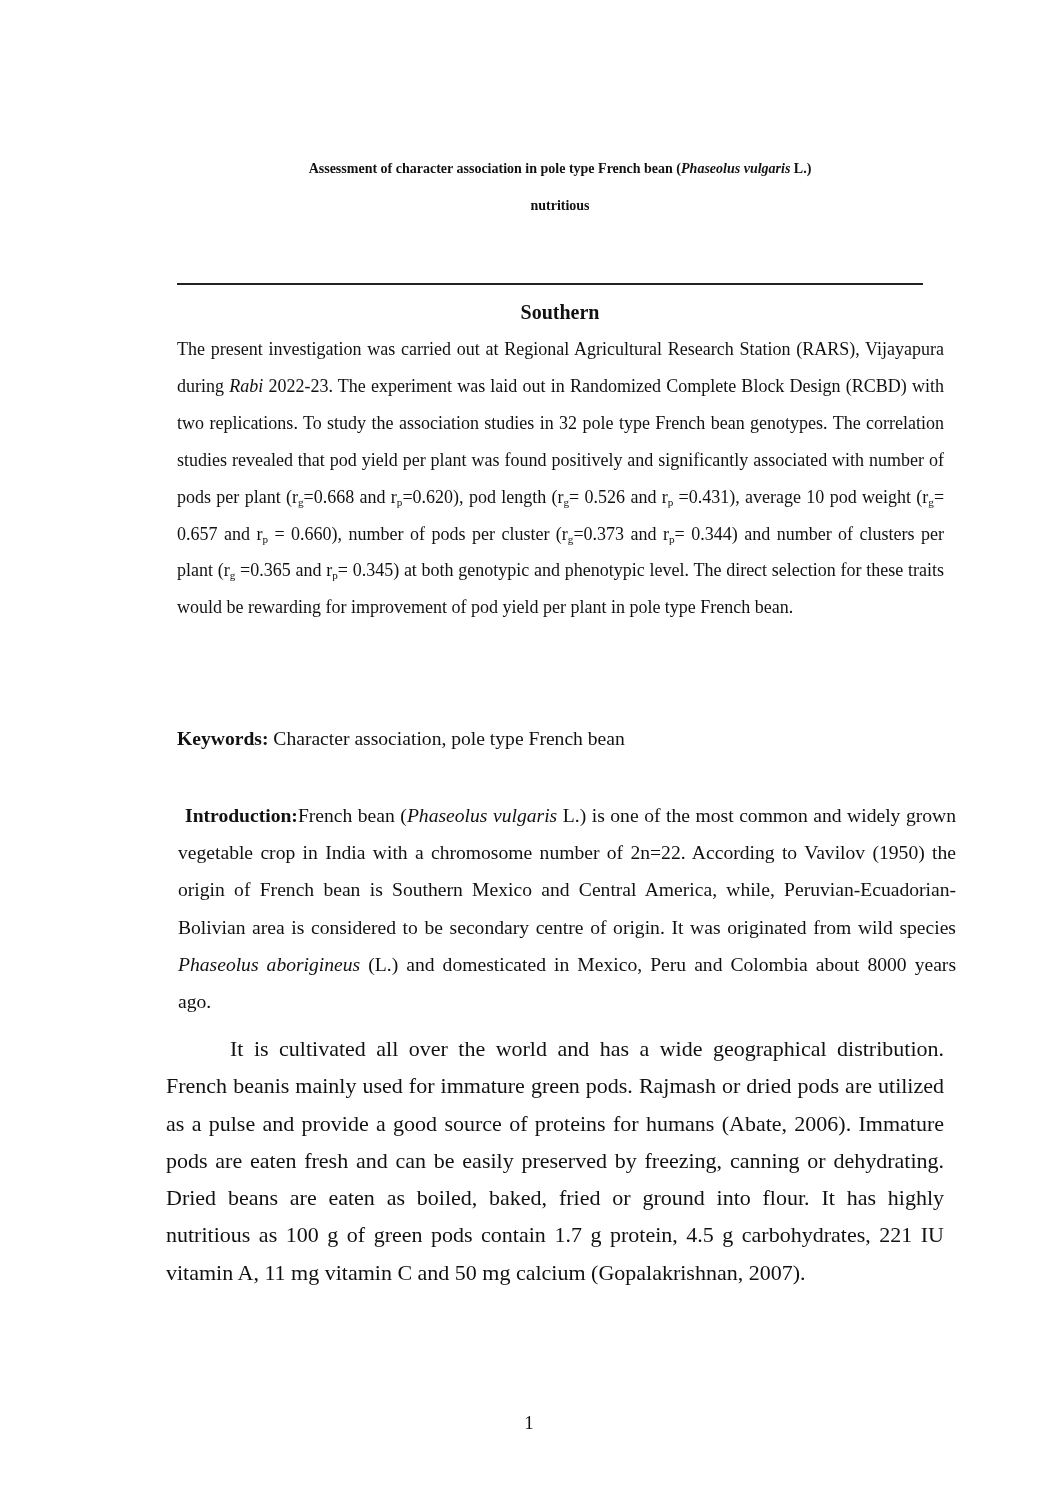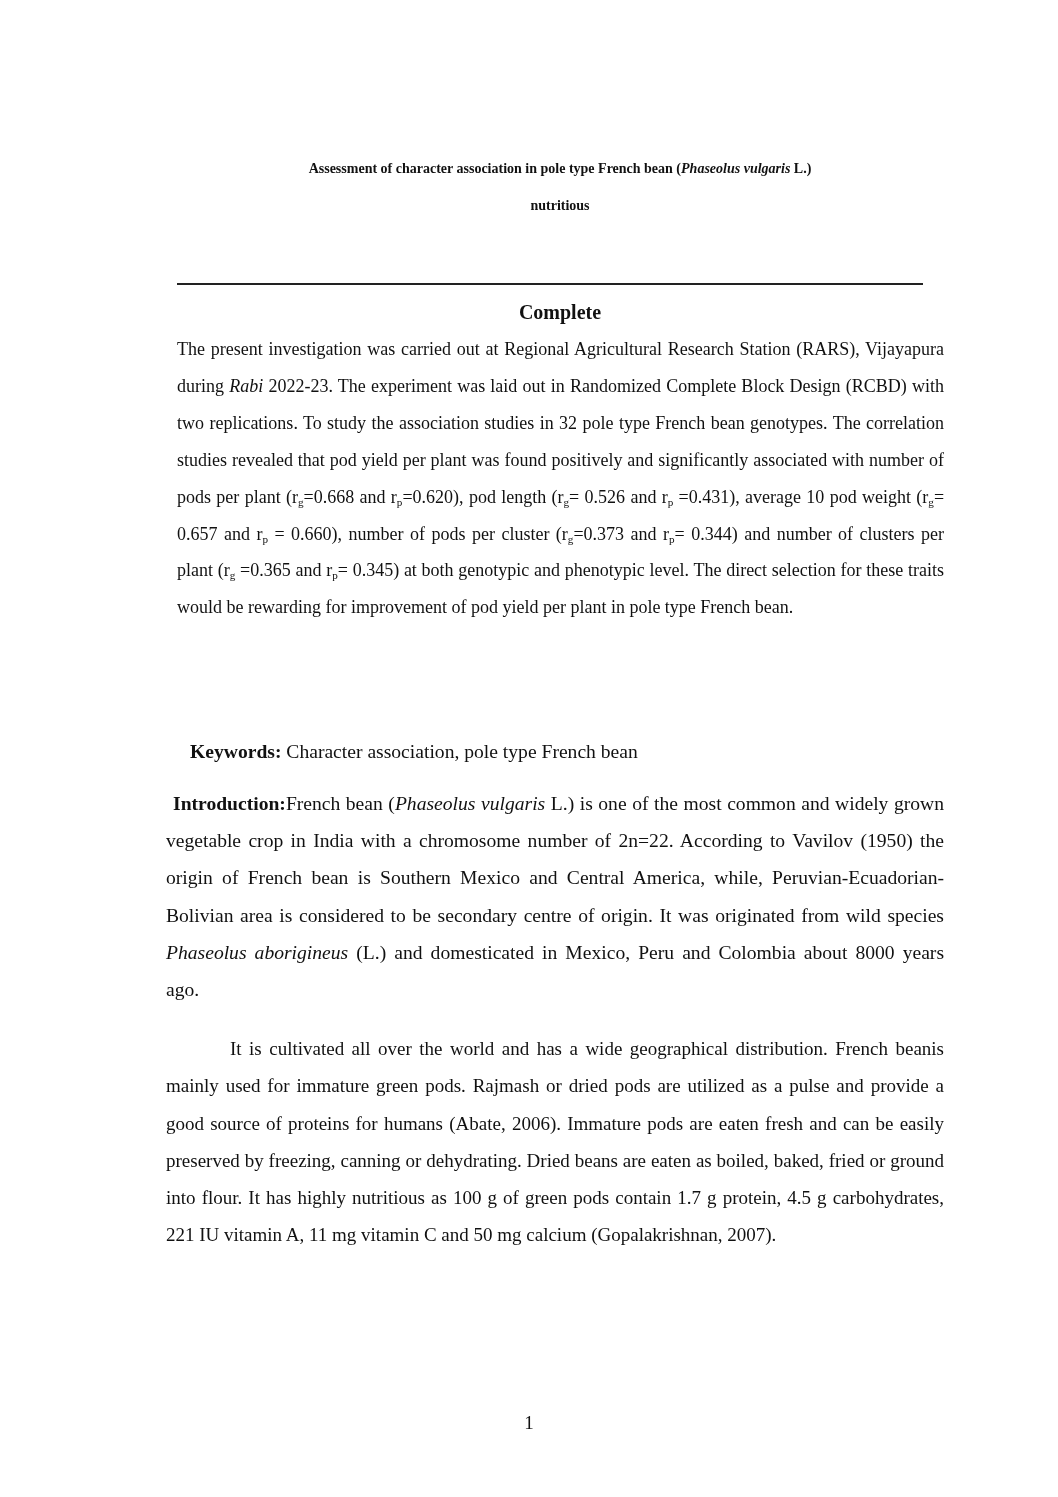--- a/index.html
+++ b/index.html
@@ -55,41 +55,41 @@
       text-align: justify;
       margin: 0;
     }
     .keywords {
       position: absolute;
       left: 177px;
       width: 767px;
       top: 721px;
       font-size: 19.6px;
       line-height: 36px;
-      margin: 13px;
+      margin: 0;
     }
     .intro {
       position: absolute;
       left: 166px;
       width: 778px;
       top: 785px;
       font-size: 19.6px;
       line-height: 37.2px;
       text-align: justify;
-      margin: 0;
+      margin: 12px;
     }
     .intro .lead {
       padding-left: 7px;
     }
     .para2 {
       position: absolute;
       left: 166px;
       width: 778px;
       top: 1030px;
-      font-size: 19px;
+      font-size: 22px;
       line-height: 37.3px;
       text-align: justify;
       text-indent: 64px;
       margin: 0;
     }
     .page-number {
       position: absolute;
       left: 0;
       width: 1058px;
       top: 1411px;
@@ -105,21 +105,21 @@
       line-height: 0;
     }
   </style>
 </head>
 <body>
 
 <h1 class="title"><span>Assessment of character association in pole type French bean (</span><i>Phaseolus vulgaris</i><span> L.)</span><br><span>nutritious</span></h1>
 
 <div class="rule"></div>
 
-<h2 class="abstract-heading">Complete</h2>
+<h2 class="abstract-heading">Southern</h2>
 
 <p class="abstract-body"><span>The present investigation was carried out at Regional Agricultural Research Station (RARS), Vijayapura during </span><i>Rabi</i><span> 2022-23. The experiment was laid out in Randomized Complete Block Design (RCBD) with two replications. To study the association studies in 32 pole type French bean genotypes. The correlation studies revealed that pod yield per plant was found positively and significantly associated with number of pods per plant (r</span><sub>g</sub><span>=0.668 and r</span><sub>p</sub><span>=0.620), pod length  (r</span><sub>g</sub><span>= 0.526 and r</span><sub>p</sub><span> =0.431), average 10 pod weight (r</span><sub>g</sub><span>= 0.657 and r</span><sub>p</sub><span> = 0.660), number of pods per cluster (r</span><sub>g</sub><span>=0.373 and   r</span><sub>p</sub><span>= 0.344) and number of clusters per plant (r</span><sub>g</sub><span> =0.365 and r</span><sub>p</sub><span>= 0.345) at both genotypic and phenotypic level. The direct selection for these traits would be rewarding for improvement of pod yield per plant in pole type French bean.</span></p>
 
 <p class="keywords"><b>Keywords:</b><span> Character association, pole type French bean</span></p>
 
 <p class="intro"><span class="lead"><b>Introduction:</b></span><span>French bean (</span><i>Phaseolus vulgaris</i><span> L.) is one of the most common and widely grown vegetable crop in India with a chromosome number of 2n=22. According to Vavilov (1950) the origin of French bean is Southern Mexico and Central America, while, Peruvian-Ecuadorian-Bolivian area is considered to be secondary centre of origin. It was originated from wild species </span><i>Phaseolus aborigineus</i><span> (L.) and domesticated in Mexico, Peru and Colombia about 8000 years ago.</span></p>
 
 <p class="para2">It is cultivated all over the world and has a wide geographical distribution. French beanis mainly used for immature green pods. Rajmash or dried pods are utilized as a pulse and provide a good source of proteins for humans (Abate, 2006). Immature pods are eaten fresh and can be easily preserved by freezing, canning or dehydrating. Dried beans are eaten as boiled, baked, fried or ground into flour. It has highly nutritious as 100 g of green pods contain 1.7 g protein, 4.5 g carbohydrates, 221 IU vitamin A, 11 mg vitamin C and 50 mg calcium (Gopalakrishnan, 2007).</p>
 
 <div class="page-number">1</div>

